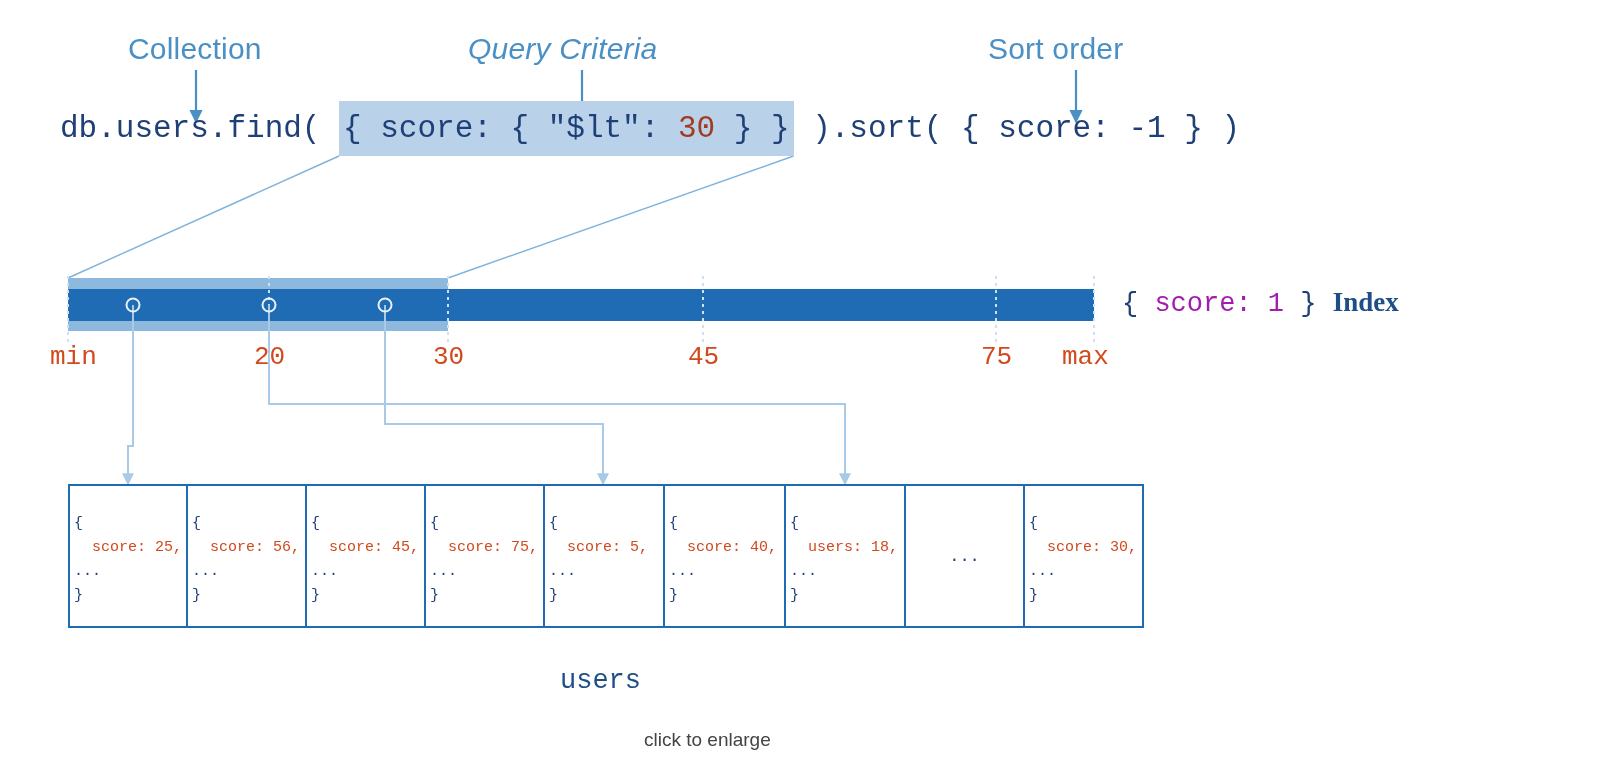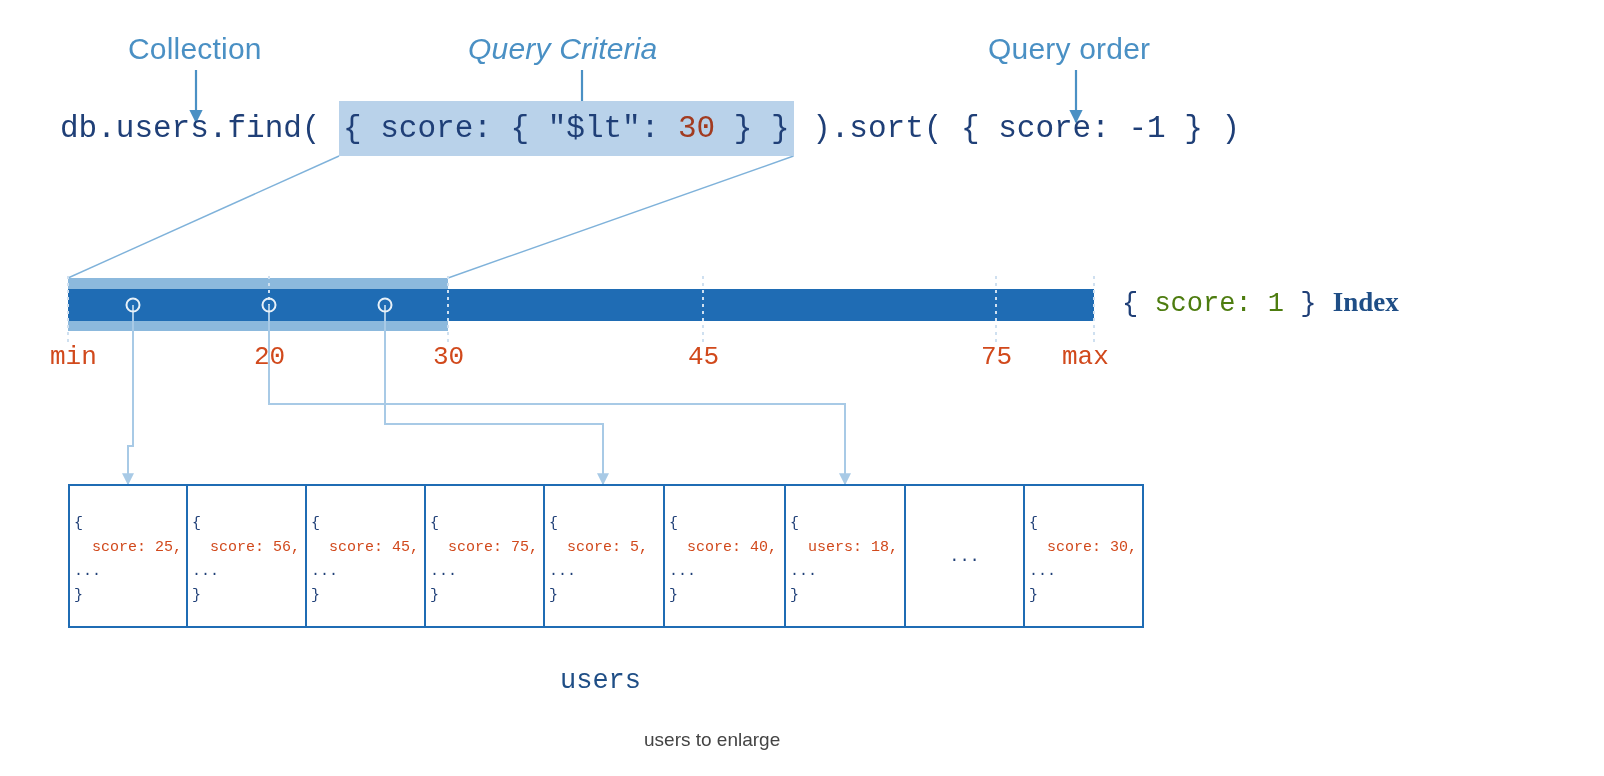--- a/index.html
+++ b/index.html
@@ -27,21 +27,21 @@
   .codeline .num{color:#a23b20;}
   .hl{background:#b9d2ea;padding:10px 4px;}
   .ticklabel{
     font-family:"Liberation Mono","DejaVu Sans Mono",monospace;
     font-size:26px;color:#d1491c;white-space:nowrap;
   }
   .idx-legend{
     font-family:"Liberation Mono","DejaVu Sans Mono",monospace;
     font-size:27px;color:#1f3f77;white-space:nowrap;
   }
-  .idx-legend .k{color:#4d7c0f;}
+  .idx-legend .k{color:#a21caf;}
   .idx-legend .idxword{font-family:Liberation Serif, serif;font-weight:bold;color:#1f4e86;}
 
   
   .doctable{
     position:absolute;left:68px;top:478px;width:1076px;height:144px;
     border:2px solid #1f6cb4;box-sizing:border-box;display:flex;
   }
   .doccell{
     border-right:2px solid #1f6cb4;box-sizing:border-box;
     position:relative;flex:0 0 auto;
@@ -114,21 +114,21 @@
     <g id="g-connectors">
         <path d="M 133 335 L 133 440 L 128 440 L 128 478" fill="none" stroke="#a8cae6" stroke-width="2" marker-end="url(#ah-light)"></path>
         <path d="M 269 335 L 269 398 L 845 398 L 845 478" fill="none" stroke="#a8cae6" stroke-width="2" marker-end="url(#ah-light)"></path>
         <path d="M 385 335 L 385 418 L 603 418 L 603 478" fill="none" stroke="#a8cae6" stroke-width="2" marker-end="url(#ah-light)"></path>
       </g>
   </svg>
 
   <div id="callout-labels">
       <div class="callout abs" style="left: 128px; top: 26px;">Collection</div>
       <div class="callout abs" style="left: 468px; top: 26px; font-style: italic;">Query Criteria</div>
-      <div class="callout abs" style="left: 988px; top: 26px;">Query order</div>
+      <div class="callout abs" style="left: 988px; top: 26px;">Sort order</div>
     </div>
 
   <div class="codeline"><span class="tok">db.users.find( </span><span class="hl"><span class="tok">{ score: { "$lt": </span><span class="num">30</span><span class="tok"> } }</span></span><span class="tok"> ).sort( { score: </span><span class="tok">-1</span><span class="tok"> } )</span></div>
 
   <div id="tick-labels">
       <div class="ticklabel abs" style="left: 50px; top: 336px;">min</div>
       <div class="ticklabel abs" style="left: 254px; top: 336px;">20</div>
       <div class="ticklabel abs" style="left: 433px; top: 336px;">30</div>
       <div class="ticklabel abs" style="left: 688px; top: 336px;">45</div>
       <div class="ticklabel abs" style="left: 981px; top: 336px;">75</div>
@@ -186,15 +186,15 @@
       <div class="doccell" style="width: 121px;">
         <div class="doctext"><span>{
 </span><span class="sc">  score: 30,
 </span><span>...
 }</span></div>
       </div>
     </div>
 
   <div class="collname" id="coll-name" style="left: 560px; top: 660px;">users</div>
 
-  <div class="enlarge" id="footer-note" style="left: 644px; top: 723px;">users to enlarge</div>
+  <div class="enlarge" id="footer-note" style="left: 644px; top: 723px;">click to enlarge</div>
 
 </div>
 
 </body></html>

